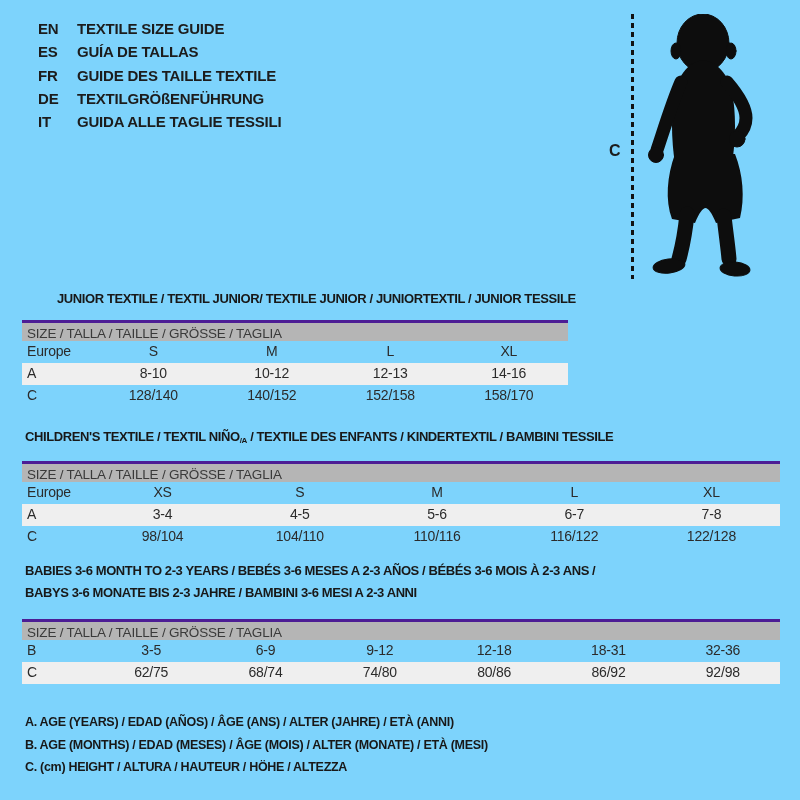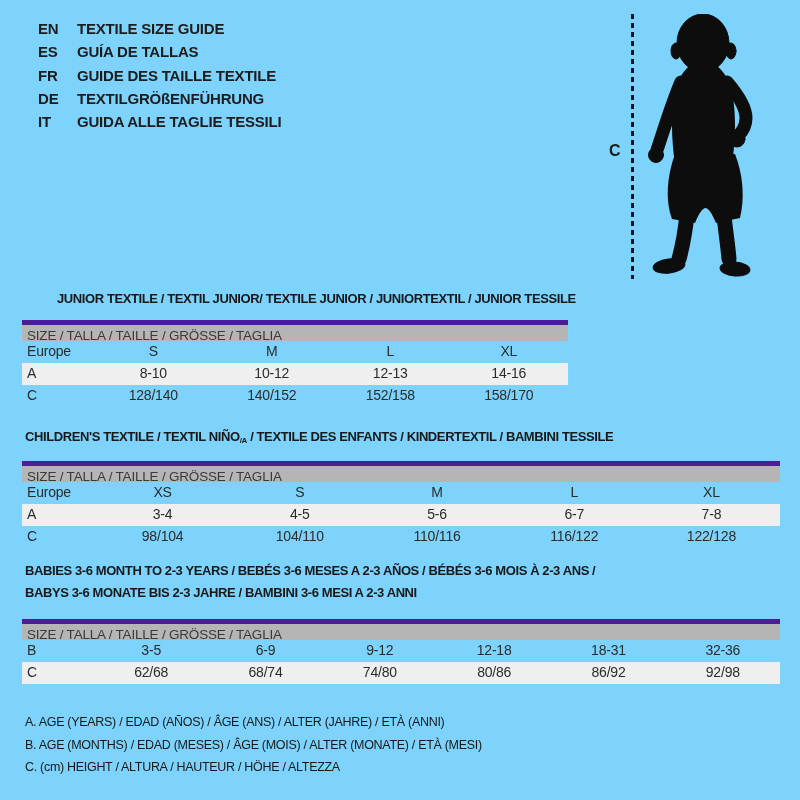--- a/index.html
+++ b/index.html
@@ -20,28 +20,28 @@
   .section-title{position:absolute;font-weight:bold;font-size:13px;letter-spacing:-0.4px;white-space:nowrap;color:#181818;}
   .title-junior{left:29px;top:291px;margin-left:28px;}
   .title-children{left:25px;top:429px;}
   .title-babies{left:25px;top:560px;line-height:22px;}
   .t-sub{font-size:0.62em;vertical-align:-0.28em;}
   
   .tbl{position:absolute;left:22px;}
   .tbl-junior{top:320px;width:546px;}
   .tbl-children{top:461px;width:758px;}
   .tbl-babies{top:619px;width:758px;}
-  .tbl-header{height:21px;line-height:21px;background:#b5b5b5;border-top:5px solid #4c1d95;
+  .tbl-header{height:21px;line-height:21px;background:#b5b5b5;border-top:3px solid #4c1d95;
     padding-left:5px;font-size:13.5px;color:#3a3a3a;letter-spacing:-0.2px;box-sizing:border-box;white-space:nowrap;}
   .tbl-row{display:flex;height:22px;line-height:21px;font-size:14px;color:#2b2b2b;letter-spacing:-0.2px;}
   .tbl-row.alt{background:#efefef;}
   .cell-label{flex:0 0 72px;width:72px;padding-left:5px;box-sizing:border-box;text-align:left;}
   .cell{flex:1;text-align:center;}
   
-  .notes{position:absolute;left:25px;top:711px;font-weight:normal;font-size:12.5px;letter-spacing:-0.3px;line-height:22.5px;color:#181818;}
+  .notes{position:absolute;left:25px;top:711px;font-weight:bold;font-size:12.5px;letter-spacing:-0.3px;line-height:22.5px;color:#181818;}
   .note-line{white-space:nowrap;}
 </style>
 </head>
 <body>
 
 <div class="page">
 
   <div class="lang-list">
     <div class="lang-row">
       <span class="lang-code">EN</span>
@@ -150,21 +150,21 @@
       <div class="cell-label">B</div>
       <div class="cell">3-5</div>
       <div class="cell">6-9</div>
       <div class="cell">9-12</div>
       <div class="cell">12-18</div>
       <div class="cell">18-31</div>
       <div class="cell">32-36</div>
     </div>
     <div class="tbl-row alt">
       <div class="cell-label">C</div>
-      <div class="cell">62/68</div>
+      <div class="cell">62/75</div>
       <div class="cell">68/74</div>
       <div class="cell">74/80</div>
       <div class="cell">80/86</div>
       <div class="cell">86/92</div>
       <div class="cell">92/98</div>
     </div>
   </div>
 
   <div class="notes">
     <div class="note-line">A. AGE (YEARS) / EDAD (AÑOS) / ÂGE (ANS) / ALTER (JAHRE) / ETÀ (ANNI)</div>

